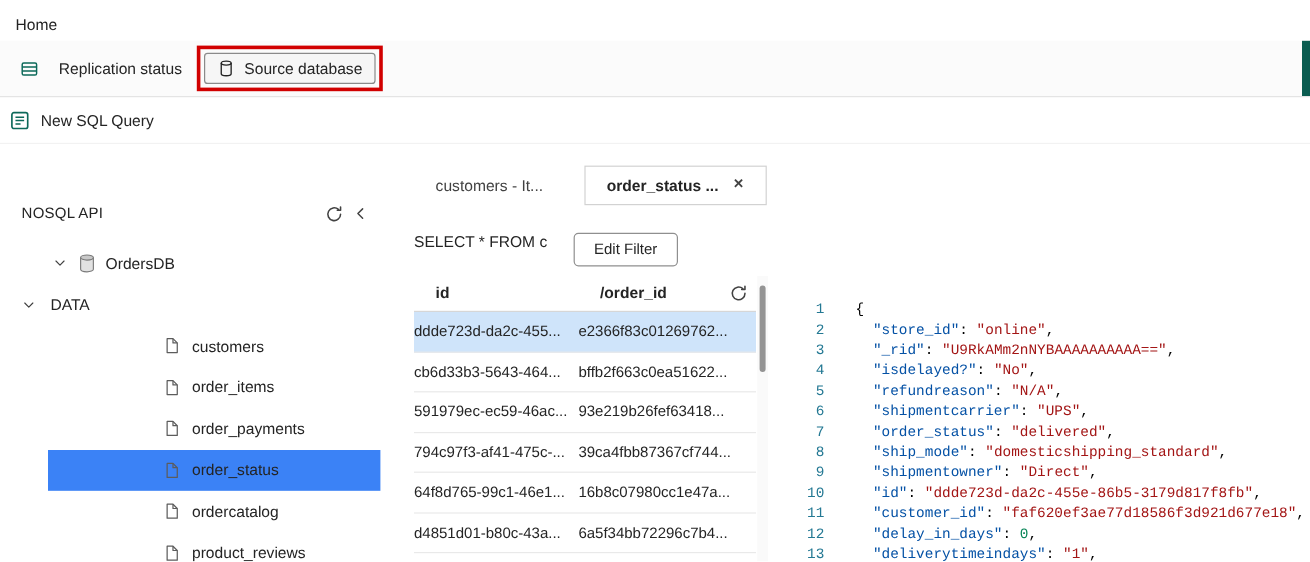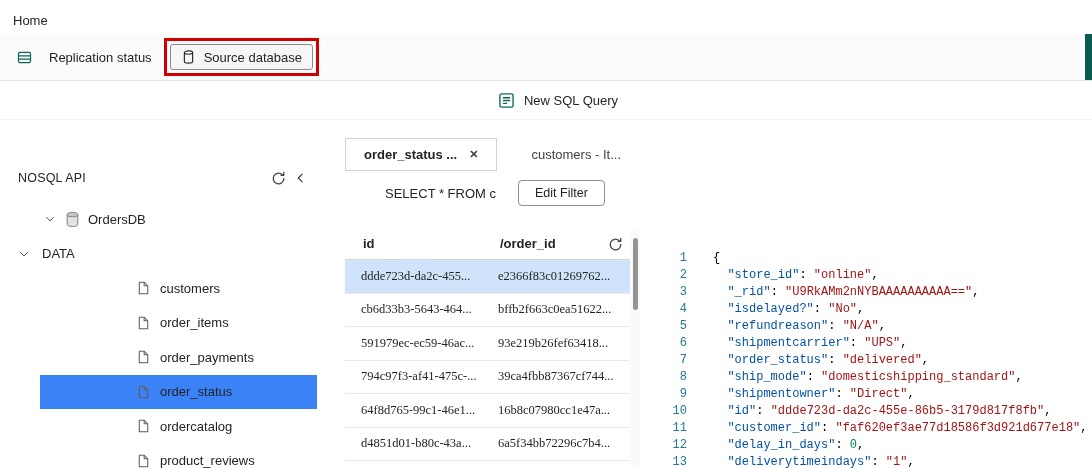--- a/index.html
+++ b/index.html
@@ -13,21 +13,21 @@
   .menu-item.active::after { content:""; position:absolute; left:0; right:0; bottom:0; height:3px; border-radius:2px; background:var(--accent-green,#117865); }
 
   
   .toolbar { position:absolute; top:34px; left:0; right:0; height:47px; background:#fbfbfb; border-bottom:1px solid #e4e4e4; display:flex; align-items:center; padding-left:6px; }
   .tb-item { display:flex; align-items:center; gap:16px; font-size:13px; padding:0 10px; height:100%; cursor:default; }
   .red-box { border:3px solid var(--highlight-red,#d10000); padding:3px; display:flex; margin-left:2px; background:transparent; }
   .src-btn { display:flex; align-items:center; gap:8px; font-size:13px; font-family:inherit; border:1px solid #8a8a8a; border-radius:3px; padding:4px 10px; background:#f6f6f6; color:#242424; }
   .accent-edge { position:absolute; right:0; top:0; width:7px; height:100%; background:#0a5c50; }
 
   
-  .query-row { position:absolute; top:82px; left:0; right:0; height:38px; background:#fff; border-bottom:1px solid #f2f2f2; display:flex; align-items:center; gap:9px; padding-left:24px; font-size:13px;justify-content:center; }
+  .query-row { position:absolute; top:82px; left:0; right:0; height:38px; background:#fff; border-bottom:1px solid #f2f2f2; display:flex; align-items:center; gap:9px; padding-left:8px; font-size:13px; }
 
   
   .sidebar { position:absolute; top:136px; left:0; width:317px; bottom:0; background:#fff; }
   .sidebar-header { position:absolute; top:32px; left:18px; right:6px; height:20px; display:flex; align-items:center; font-size:12.5px; }
   .sidebar-title { flex:1; letter-spacing:.2px; }
   .icon-btn { width:22px; height:20px; display:flex; align-items:center; justify-content:center; cursor:pointer; }
   .tree { position:absolute; top:66px; left:0; right:0; }
   .tree-row { height:34.5px; display:flex; align-items:center; font-size:13px; cursor:pointer; }
   .tree-row.selected { background:#3b82f6; }
   .tree-row .chev { width:16px; height:16px; display:flex; align-items:center; justify-content:center; }
@@ -37,32 +37,32 @@
   .icon { display:inline-flex; align-items:center; justify-content:center; }
   .green-icon { color:var(--icon-green,#0c695a); }
 
   
   .tab-strip { position:absolute; left:317px; top:138px; height:33px; display:flex; align-items:stretch; gap:16px; padding-left:28px; }
   .tab { display:flex; align-items:center; padding:0 18px; font-size:13px; color:#424242; cursor:pointer; white-space:nowrap; }
   .tab.active { background:#fff; border:1px solid #d2d2d2; font-weight:bold; color:#242424; }
   .tab-close { margin-left:12px; font-size:11px; color:#424242; line-height:1; }
 
   
-  .filter-row { position:absolute; left:345px; top:179px; height:28px; display:flex; align-items:center; gap:22px; font-size:13px;margin-left:40px; }
+  .filter-row { position:absolute; left:345px; top:194px; height:28px; display:flex; gap:22px; font-size:13px; }
   .edit-filter-btn { border:1px solid #8f8f8f; border-radius:4px; background:#fff; padding:5px 16px; font-size:12.5px; font-family:inherit; color:#242424; cursor:pointer; }
 
   
   .results-table { position:absolute; left:345px; top:228px; width:285px; bottom:0; overflow:hidden; font-size:12.5px; }
   .thead { position:relative; display:flex; align-items:center; height:32px; border-bottom:1px solid #d6d6d6; font-weight:bold; font-size:13px; }
   .th:nth-child(1) { width:137px; padding-left:18px; }
   .th:nth-child(2) { width:110px; padding-left:18px; }
   .refresh-small { position:absolute; left:259px; top:6px; }
   .trow { display:flex; align-items:center; height:33.5px; border-bottom:1px solid #e9e9e9; cursor:pointer; }
   .trow.selected { background:var(--selection-blue,#cfe4fa); }
-  .tcell { width:137px; padding-left:16px; white-space:nowrap; overflow:hidden;font-family:Liberation Serif, serif; }
+  .tcell { width:137px; padding-left:0; white-space:nowrap; overflow:hidden; }
 
   
   .vscroll { position:absolute; left:631px; top:230px; width:9px; bottom:0; background:#fafafa; }
   .vscroll .thumb { position:absolute; top:8px; left:2px; width:5px; height:72px; border-radius:3px; background:#949494; }
 
   
   .json-panel { position:absolute; left:648px; top:228px; right:0; bottom:0; background:#fff; padding-top:22px; overflow:hidden;
                 font-family:"Liberation Mono","DejaVu Sans Mono",monospace; font-size:12px; }
   .code-line { display:flex; height:17px; line-height:17px; white-space:pre; }
   .ln { width:65px; padding-right:26px; text-align:right; color:var(--line-number,#237893); flex:none; }
@@ -210,26 +210,26 @@
                 <path d="M8.7 1.8v3.8h3.8" stroke="#5c5c5c" stroke-width="1.1" stroke-linejoin="round"></path>
               </svg>
             </span>
             <span class="tree-label">product_reviews</span>
           </div>
         </div>
     </div>
   </aside>
 
   <div class="tab-strip" id="tab-strip">
+      <div class="tab">
+        <span>customers - It...</span>
+      </div>
       <div class="tab active">
         <span>order_status ...</span>
         <span class="tab-close">✕</span>
-      </div>
-      <div class="tab">
-        <span>customers - It...</span>
       </div>
     </div>
 
   <div class="filter-row">
     <span>SELECT * FROM c</span>
     <button class="edit-filter-btn">Edit Filter</button>
   </div>
 
   <div class="results-table">
     <div class="thead">

